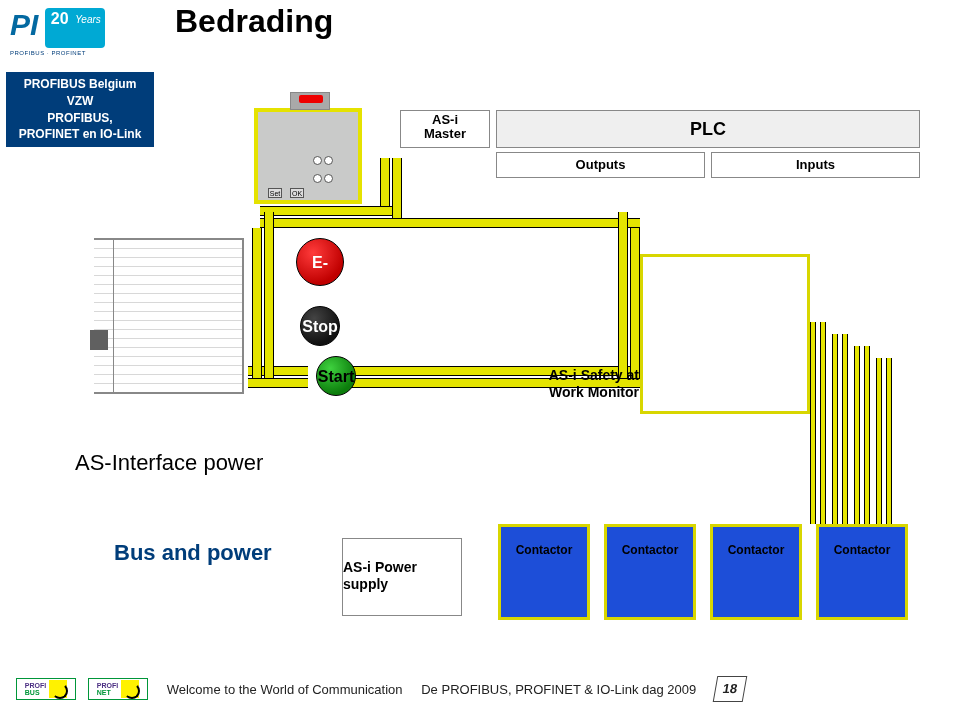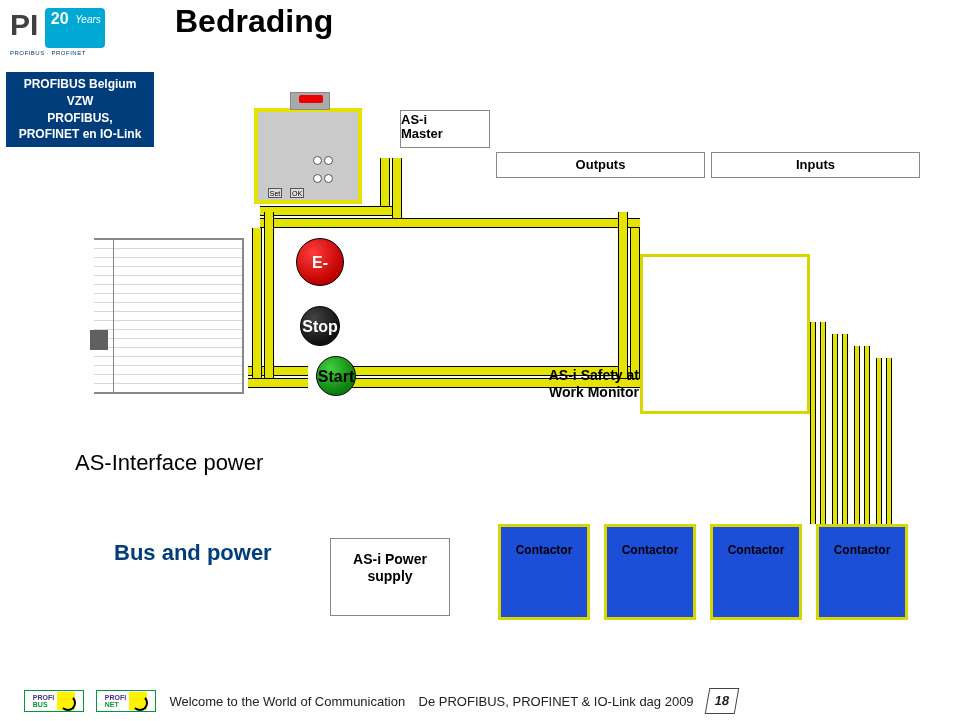--- a/index.html
+++ b/index.html
@@ -26,21 +26,22 @@
   .logo {
     position: absolute;
     left: 10px;
     top: 8px;
     width: 140px;
     height: 50px;
   }
   .logo .pi {
     font-size: 30px;
     font-weight: bold;
-    color: #404040;
+    font-style: italic;
+    color: #0369a1;
     display: inline-block;
     vertical-align: top;
   }
   .logo .years-badge {
     display: inline-block;
     width: 60px;
     height: 40px;
     background: #00a9d4;
     border-radius: 4px;
     position: relative;
@@ -150,21 +151,21 @@
     width: 520px;
     height: 70px;
   }
   .plc-block .row-top { display:flex; height:38px; }
   .plc-block .cell-master {
     width: 90px;
     border: 1px solid #888;
     background: #fff;
     font-size: 13px;
     font-weight: bold;
-    text-align: left;
+    text-align: center;
     padding-top: 2px;
     line-height: 1.1;
   }
   .plc-block .cell-plc {
     flex: 1;
     margin-left: 6px;
     border: 1px solid #888;
     background: #efefef;
     text-align: center;
     font-size: 18px;
@@ -281,28 +282,28 @@
     position:absolute;
     left:114px; top:540px;
     font-size:22px;
     font-weight:bold;
     color:#003d7a;
   }
 
   
   .psu {
     position:absolute;
-    left:330px; top:538px;
+    left:342px; top:538px;
     width:120px; height:78px;
     background:#fff;
     border:1px solid #888;
-    text-align:center;
+    text-align:left;
     font-size:14px;
     font-weight:bold;
-    padding-top:12px;
+    padding-top:20px;
     line-height:1.2;
   }
 
   
   .contactor {
     position:absolute;
     top:524px;
     width:92px; height:96px;
     background:#1d4ed8;
     border:3px solid #d8d600;
@@ -318,26 +319,26 @@
     position:absolute;
     height:10px;
     background:#e4e400;
     border-top:1px solid #000;
     border-bottom:1px solid #000;
   }
 
   
   .footer {
     position:absolute;
-    left:0; bottom:0;
+    left:0; bottom:12px;
     width:761px; height:40px;
     display:flex;
     align-items:center;
     justify-content:space-between;
-    padding:0 24px;
+    padding:0 16px;
     font-size:13px;
     color:#222;
   }
   .footer .logos { display:flex; gap:12px; align-items:center; }
   .footer .flogo {
     width:60px; height:22px;
     border:1px solid #009639;
     display:flex;
     align-items:center;
     justify-content:center;
@@ -412,20 +413,21 @@
     <div class="btn" style="left:12px;">Set</div>
     <div class="btn" style="left:34px;">OK</div>
   </div>
 
   <div class="plc-block">
     <div class="row-top">
       <div class="cell-master">
         <div>AS-i</div>
         <div>Master</div>
       </div>
+      <div class="cell-plc">PLC</div>
     </div>
     <div class="row-bot">
       <div class="spacer"></div>
       <div class="cell-out">Outputs</div>
       <div class="cell-in">Inputs</div>
     </div>
   </div>
 
   <div class="gate">
     <div class="hinge"></div>

